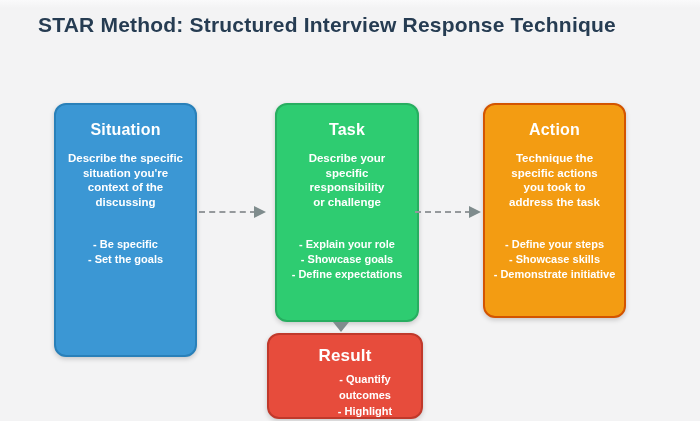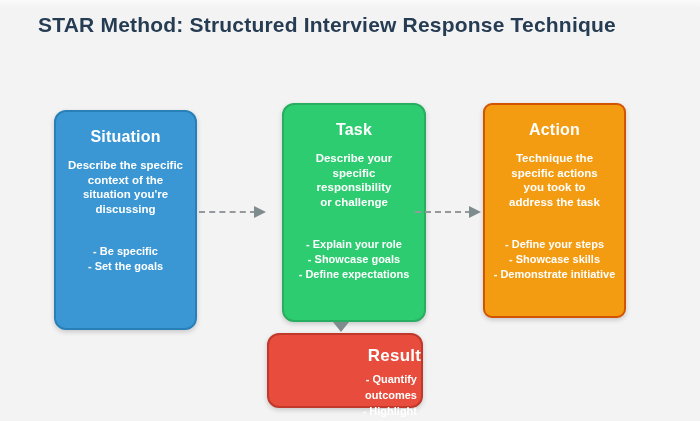--- a/index.html
+++ b/index.html
@@ -23,24 +23,24 @@
     white-space: nowrap;
   }
   .card {
     position: absolute;
     border-radius: 12px;
     border: 2px solid transparent;
     color: #ffffff;
     text-align: center;
     box-shadow: 0 2px 5px rgba(0,0,0,0.18);
   }
-  .card-situation { left: 54px;  top: 110px; width: 143px; height: 220px; }
-  .card-task      { left: 282px; top: 103px; width: 144px; height: 219px; }
-  .card-action    { left: 483px; top: 103px; width: 143px; height: 215px; border-radius: 9px; }
-  .card-result    { left: 267px; top: 333px; width: 156px; height: 75px; text-align: right;  }
+  .card-situation { left: 54px;  top: 103px; width: 143px; height: 254px; }
+  .card-task      { left: 275px; top: 103px; width: 144px; height: 219px; }
+  .card-action    { left: 483px; top: 103px; width: 143px; height: 215px; }
+  .card-result    { left: 267px; top: 333px; width: 156px; height: 86px;  }
   .card-heading {
     margin-top: 16px;
     font-size: 16px;
     font-weight: 700;
     letter-spacing: 0.2px;
   }
   .card-desc {
     margin-top: 12px;
     padding: 0 8px;
     font-size: 11.5px;
@@ -86,22 +86,22 @@
 <body>
 
 <div class="stage">
 
   <h1 class="page-title" style="color: rgb(38, 60, 82);">STAR Method: Structured Interview Response Technique</h1>
 
   <section class="card card-situation" style="background-color: rgb(59, 151, 212); border-color: rgb(41, 128, 185);">
     <h2 class="card-heading">Situation</h2>
     <div class="card-desc">
         <div>Describe the specific</div>
+        <div>situation you're</div>
         <div>context of the</div>
-        <div>situation you're</div>
         <div>discussing</div>
       </div>
     <div class="card-bullets">
         <div>- Be specific</div>
         <div>- Set the goals</div>
       </div>
   </section>
 
   <section class="card card-task" style="background-color: rgb(46, 204, 113); border-color: rgb(39, 174, 96);">
     <h2 class="card-heading">Task</h2>

